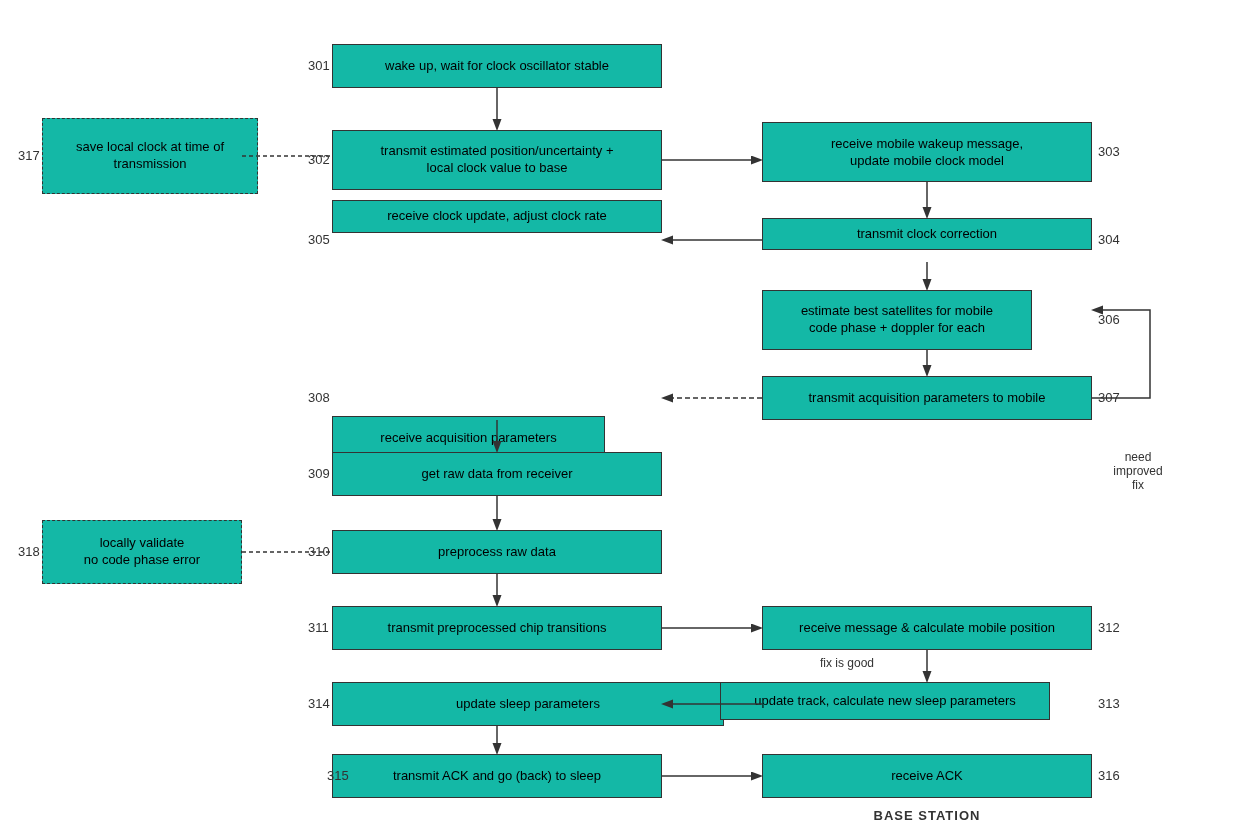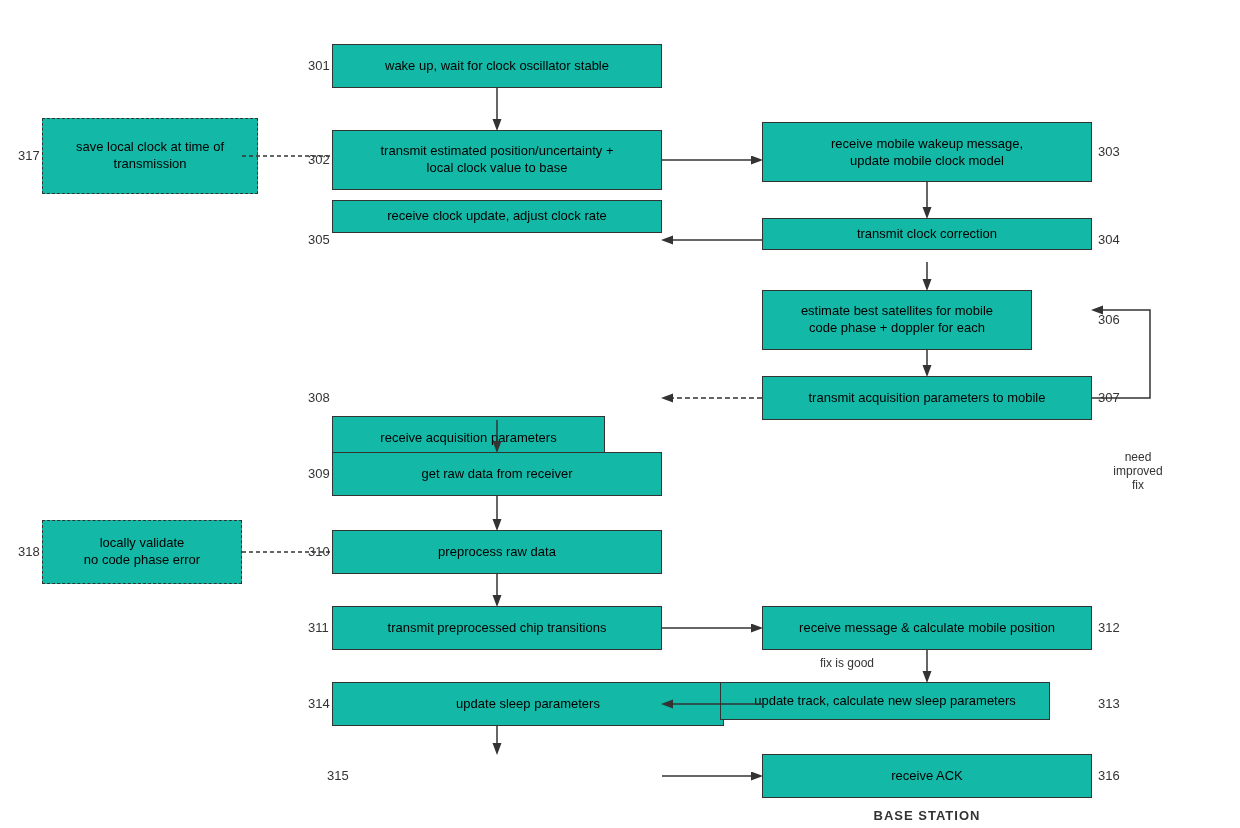--- a/index.html
+++ b/index.html
@@ -136,20 +136,23 @@
   <div class="box" style="left:332px; top:682px; width:392px; height:44px;">
     <span>update sleep parameters</span>
   </div>
   <div class="label" style="left:308px; top:696px;">314</div>
 
   <div class="box" style="left:720px; top:682px; width:330px; height:38px;text-align:right;">
     <span>update track, calculate new sleep parameters</span>
   </div>
   <div class="label" style="left:1098px; top:696px;">313</div>
 
+  <div class="box" style="left:332px; top:754px; width:330px; height:44px;">
+    <span>transmit ACK and go (back) to sleep</span>
+  </div>
   <div class="label" style="left:308px; top:768px;margin-left:19px;">315</div>
 
   <div class="box" style="left:762px; top:754px; width:330px; height:44px;">
     <span>receive ACK</span>
   </div>
   <div class="label" style="left:1098px; top:768px;">316</div>
 
   <div class="section-label" style="left:332px; top:808px; width:330px;margin-top:36px;">MOBILE STATION</div>
   <div class="section-label" style="left:762px; top:808px; width:330px;">BASE STATION</div>
 

